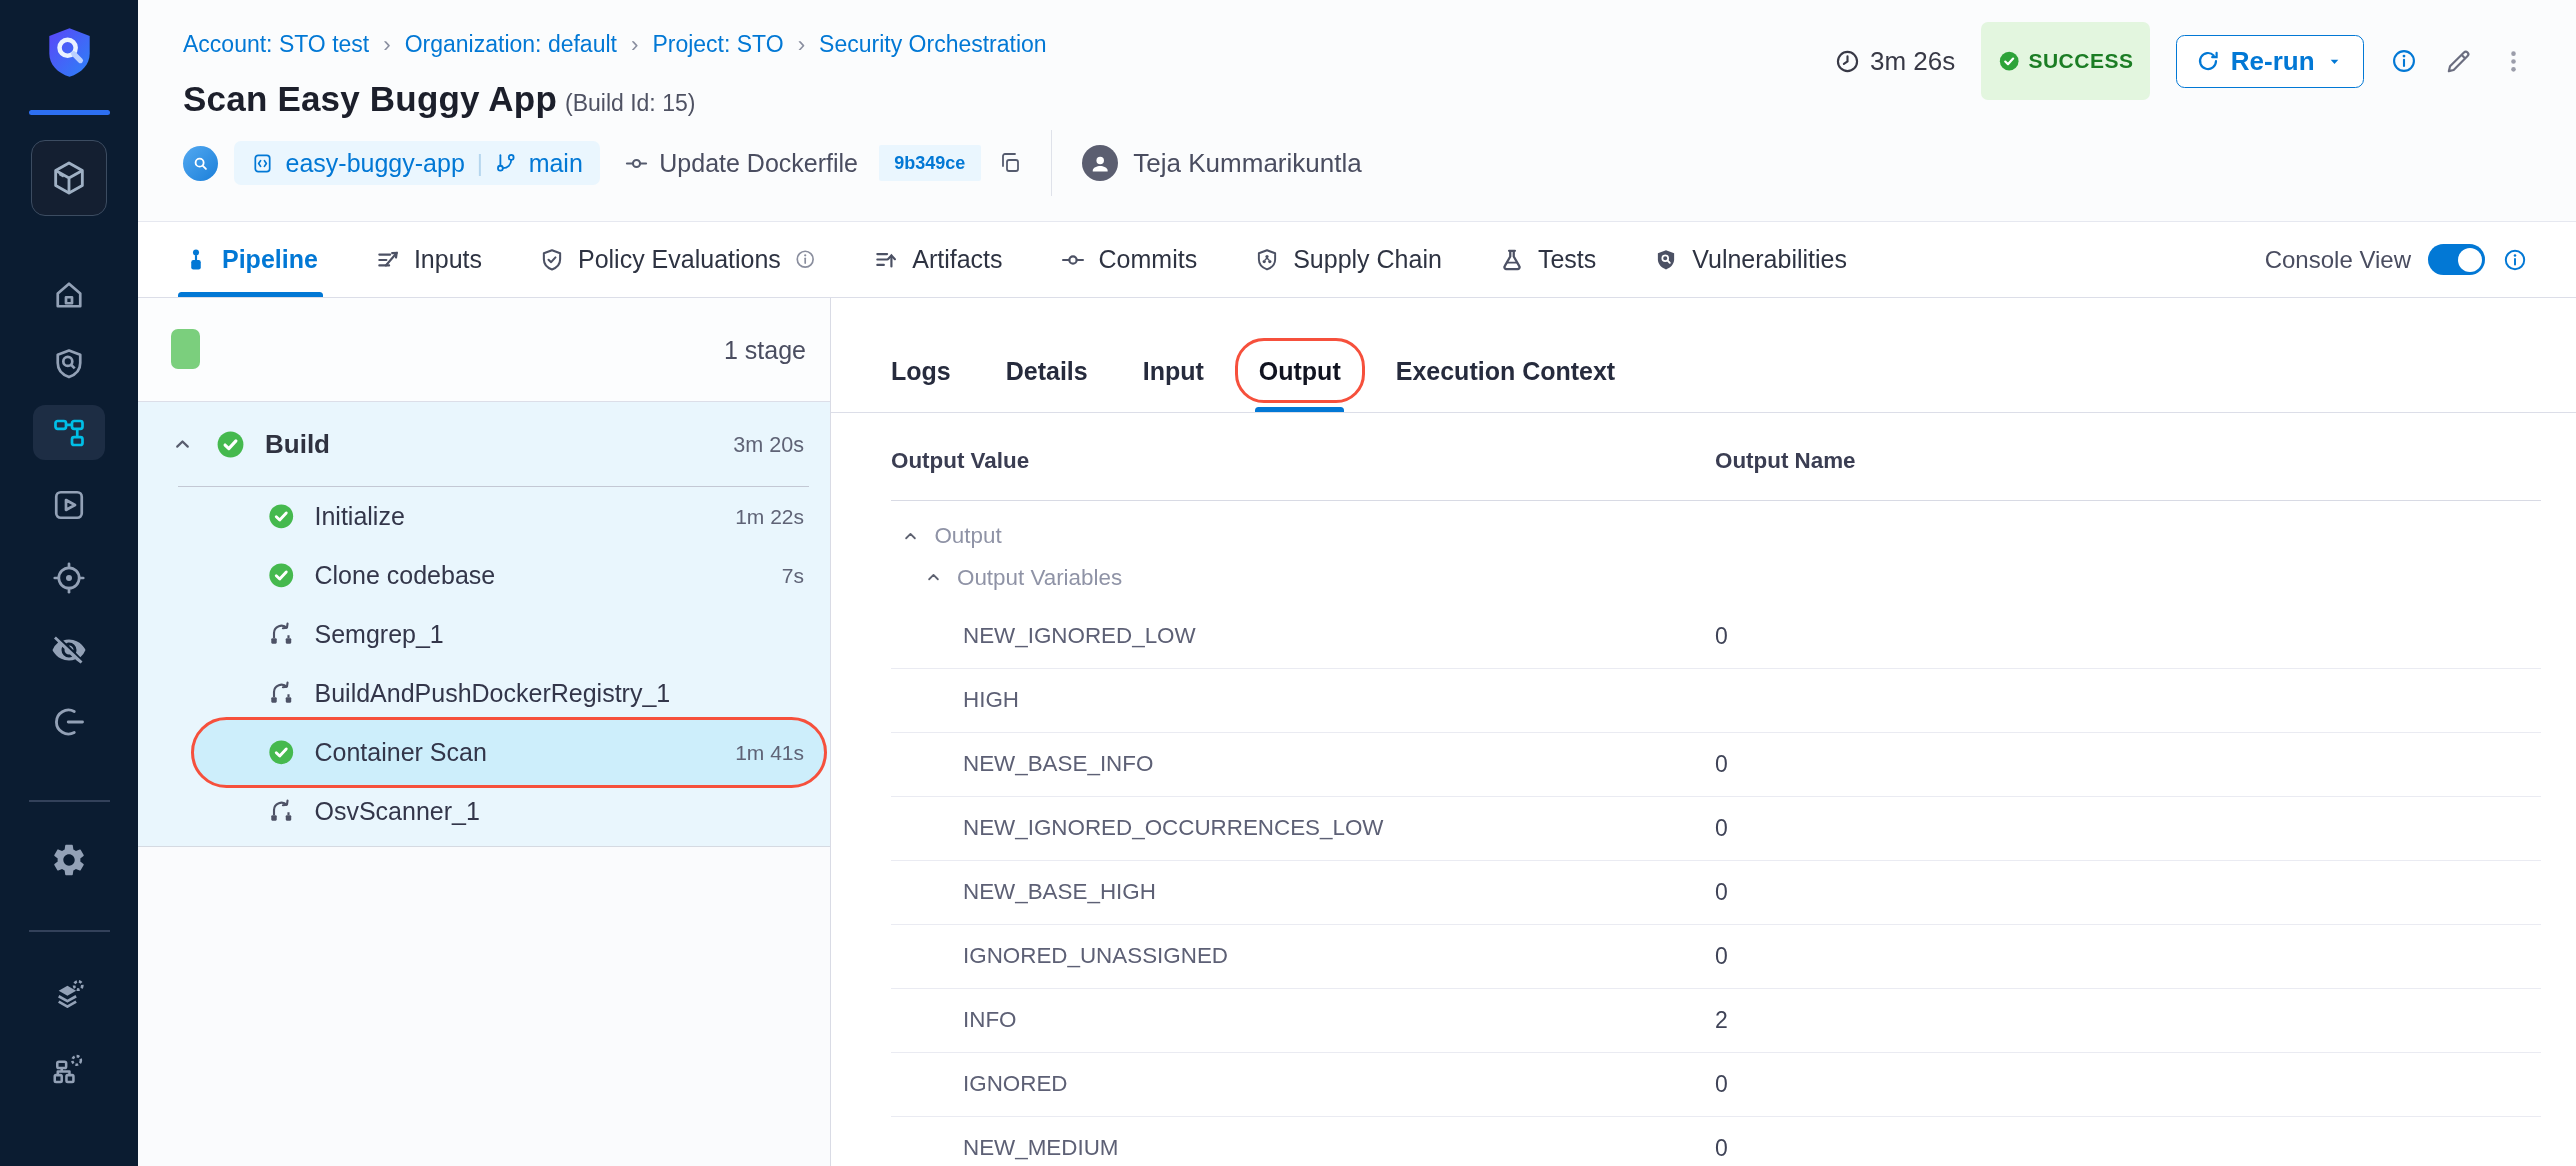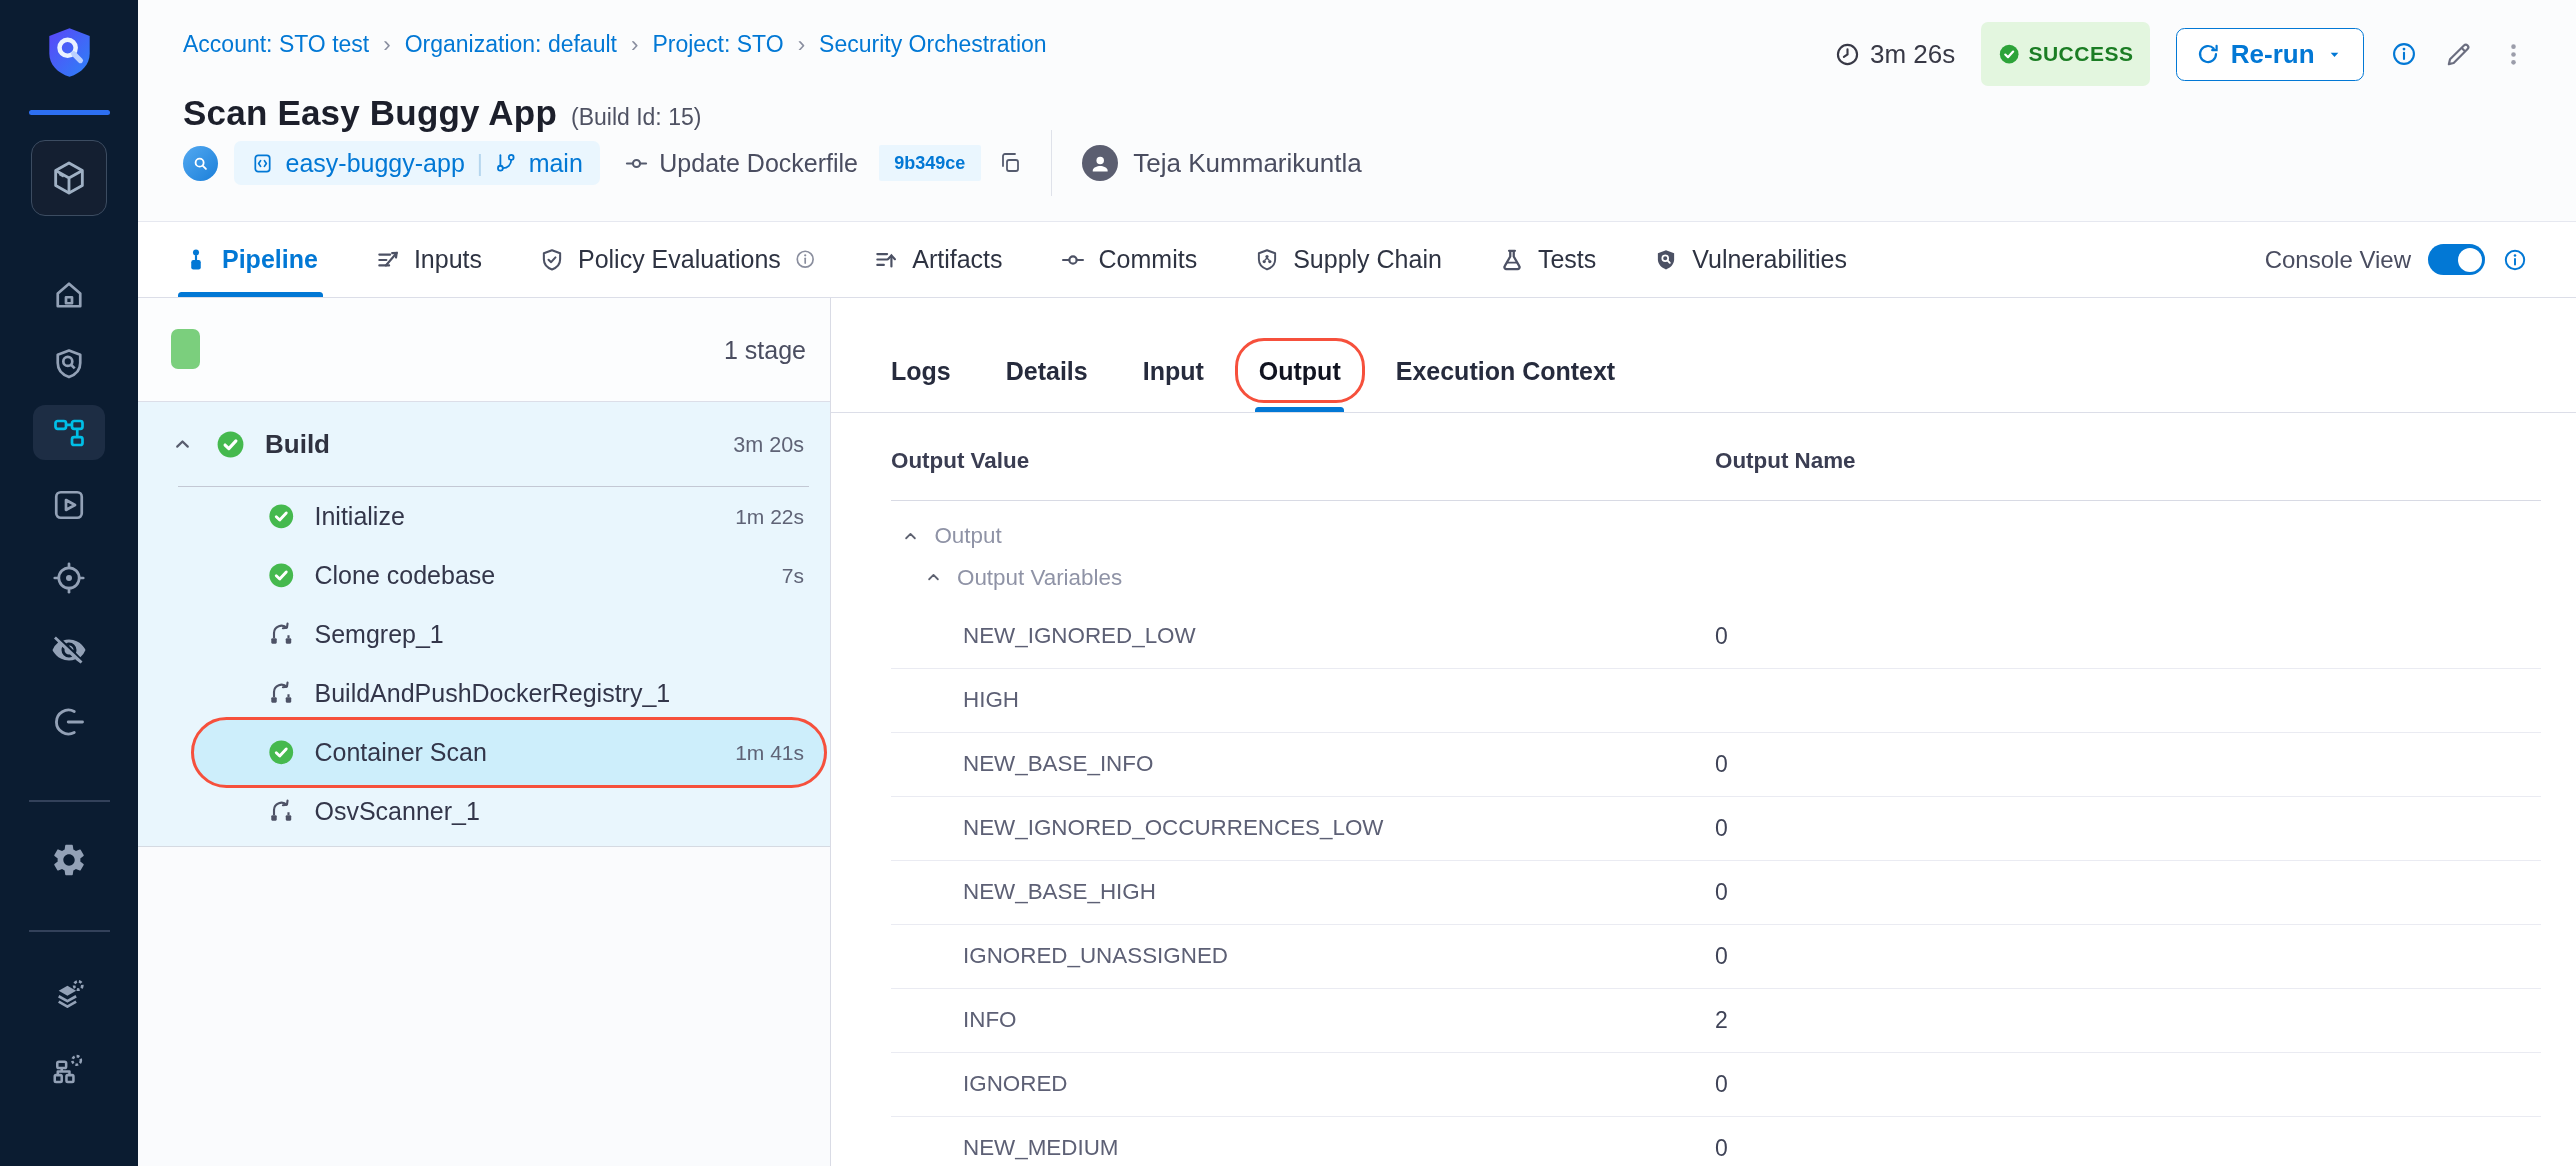--- a/index.html
+++ b/index.html
@@ -27,37 +27,37 @@
   .sb-div i{display:block;width:81px;height:1.7px;background:#33415a}
 
   
   .main{flex:1;display:flex;flex-direction:column;min-width:0}
   .page-header{height:222px;background:#fbfcfd;border-bottom:0.9px solid #e6e8f0;position:relative;flex-shrink:0}
   .crumbs{position:absolute;top:31px;left:45px;display:flex;align-items:center;font-size:23px}
   .crumb{display:flex;align-items:center}
   .crumb-link{color:var(--link-blue);cursor:pointer;text-decoration:none}
   .crumb-sep{color:#8a8fa0;margin:0 14px;font-size:22.4px}
   .crumb:last-child .crumb-sep{display:none}
-  .title-row{position:absolute;top:93px;left:45px;display:flex;align-items:baseline;gap:14px}
+  .title-row{position:absolute;top:79px;left:45px;display:flex;align-items:baseline;gap:8px}
   .page-title{font-size:35px;font-weight:700;color:#1c1f2b;letter-spacing:0.2px}
   .build-id{font-size:23px;color:#4f5263}
   .meta-row{position:absolute;top:138px;left:45px;display:flex;align-items:center;gap:15.5px;height:50px}
   .module-badge{width:35px;height:35px;border-radius:50%;background:linear-gradient(135deg,#53a9f1,#1b7fd9);display:flex;align-items:center;justify-content:center;color:#fff}
   .repo-pill{display:flex;align-items:center;gap:12px;background:var(--pill-bg);border-radius:7px;padding:7.8px 17px;color:var(--link-blue);font-size:25px;font-weight:500}
   .pill-sep{color:#b5d6ee;font-size:24px}
   .commit-group{display:flex;align-items:center;gap:10.4px;color:#4a4d60;font-size:25px;margin-left:8.6px}
   .commit-group .ic{color:#555b6e}
   .sha-pill{background:var(--pill-bg);border-radius:2px;padding:7.8px 15.5px;color:var(--link-blue);font-size:18px;font-weight:600;margin-left:5.2px}
   .copy-btn{color:#555b6e;margin-left:1.7px;cursor:pointer}
   .meta-vdiv{width:0.9px;height:66px;background:#dfe2ea;margin:0 14px}
   .avatar{width:36px;height:36px;border-radius:50%;background:#5b5e70;display:flex;align-items:center;justify-content:center;color:#fff}
   .author-name{font-size:26px;color:#4a4d60}
   .header-actions{position:absolute;top:22.4px;right:48px;display:flex;align-items:center;gap:26px}
   .duration-group{display:flex;align-items:center;gap:8.6px;font-size:26px;color:#383946}
-  .status-badge{display:flex;align-items:center;gap:7.8px;background:var(--badge-bg);color:var(--badge-text);font-size:21px;font-weight:700;letter-spacing:0.5px;padding:20px 17px;border-radius:7px}
+  .status-badge{display:flex;align-items:center;gap:7.8px;background:var(--badge-bg);color:var(--badge-text);font-size:21px;font-weight:700;letter-spacing:0.5px;padding:27px 17px;border-radius:7px}
   .status-badge .ic{color:#2da339}
   .rerun-btn{display:flex;align-items:center;gap:10.4px;border:1.7px solid var(--accent);color:var(--accent);border-radius:8.6px;padding:10.4px 19px;font-size:26px;font-weight:600;background:#fff;cursor:pointer}
   .icon-btn{background:none;border:none;cursor:pointer;padding:0}
   .info-blue{color:var(--accent)}
   .pencil{color:#6b6e80}
   .kebab{color:#9b9daa}
 
   
   .tab-strip{height:76px;background:#fff;border-bottom:0.9px solid #dcdee8;display:flex;align-items:stretch;padding-left:45px;flex-shrink:0;position:relative}
   .tabs{display:flex;gap:57px}

